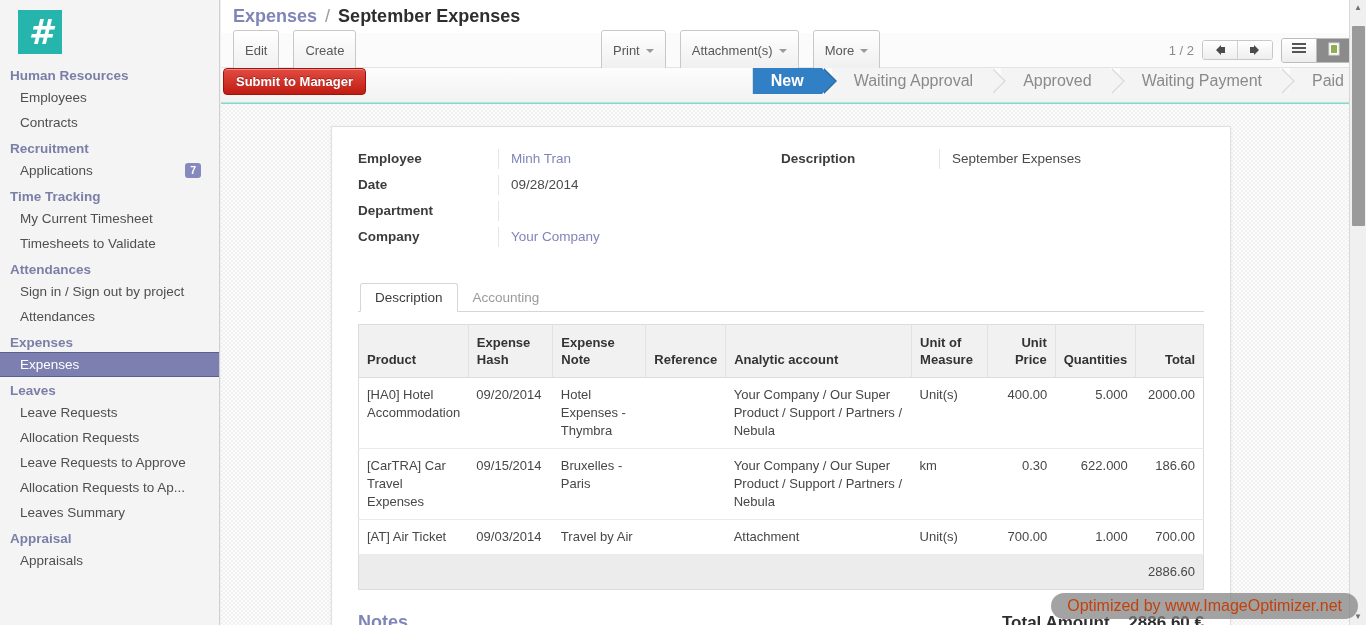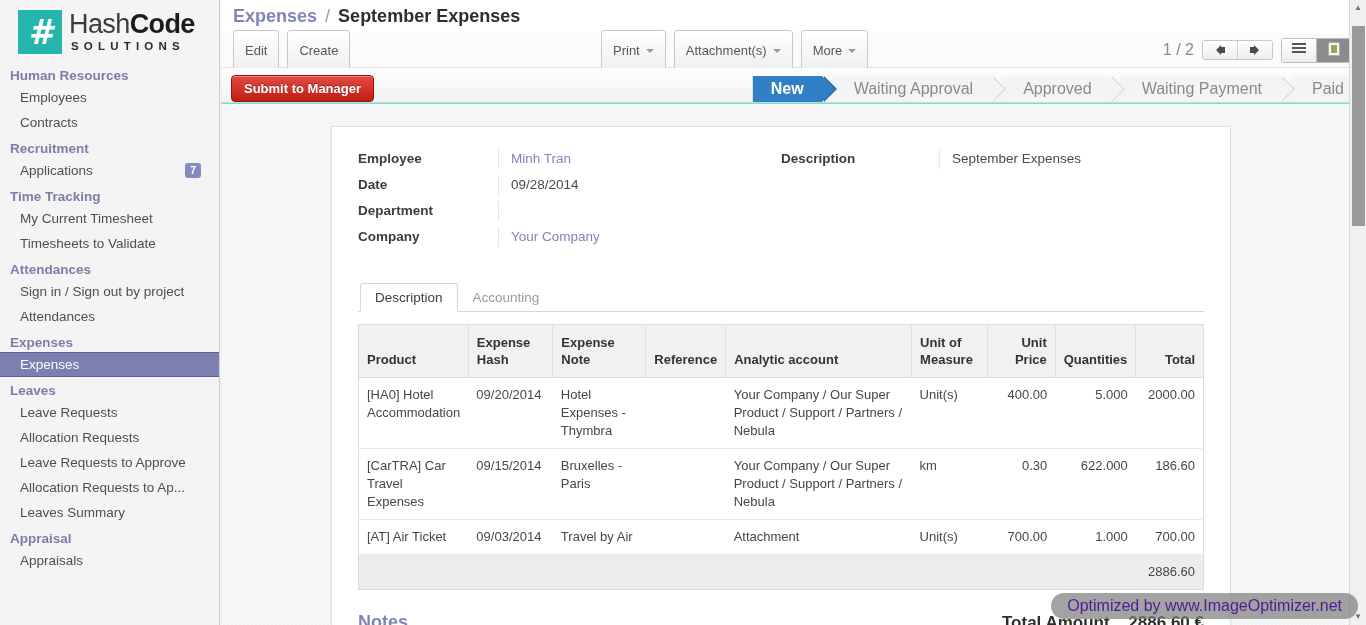--- a/index.html
+++ b/index.html
@@ -85,52 +85,52 @@
     height: 35px; position: relative;
     background: #fbfbfb;
     padding-left: 12px;
     display: flex; align-items: center;
     border-bottom: 1px solid #e3e3e3;
   }
   .btn {
     background: linear-gradient(#ffffff,#efefef);
     border: 1px solid #c8c8c8; border-radius: 3px;
     font-size: 13px; color: #585858;
-    padding: 12px 11px; margin-right: 8px; cursor: pointer;
+    padding: 12px 11px; margin-right: 14px; cursor: pointer;
     line-height: 15px;
   }
   .caret {
     display: inline-block; margin-left: 6px;
     border-left: 4px solid transparent; border-right: 4px solid transparent;
     border-top: 4px solid #9a9a9a; vertical-align: middle;
   }
   #toolbar-center { position: absolute; left: 380px; display: flex; }
   #toolbar-right {
     position: absolute; right: 14px; display: flex; align-items: center; gap: 8px;
   }
-  .pager-count { font-size: 16px; color: #8b8b8b; }
+  .pager-count { font-size: 13px; color: #8b8b8b; }
   .arrow-group { display: flex; border: 1px solid #c8c8c8; border-radius: 3px; overflow: hidden; }
   .arrow-btn {
     background: linear-gradient(#ffffff,#eeeeee);
     padding: 3px 10px; cursor: pointer; line-height: 14px;
   }
   .arrow-btn + .arrow-btn { border-left: 1px solid #d2d2d2; }
   .arrow-btn svg { display:block; }
   .view-group { display: flex; border: 1px solid #bdbdbd; border-radius: 3px; overflow: hidden; }
   .view-btn {
     background: linear-gradient(#ffffff,#ededed);
     padding: 3px 9px; cursor: pointer; line-height: 14px;
   }
   .view-btn.active { background: #8b8b8b; }
   .view-btn + .view-btn { border-left: 1px solid #bdbdbd; }
 
   #statusbar {
     height: 35px; background: linear-gradient(#fdfdfd,#f2f2f2);
     border-bottom: 1px solid #d6d6d6;
-    display: flex; align-items: flex-end; padding-left: 10px;
+    display: flex; align-items: flex-start; padding-left: 2px;
     position: relative;
   }
   .btn-red {
     background: linear-gradient(#e24b42,#c01c12);
     border: 1px solid #9f1109; border-radius: 4px;
     color: #fff; font-weight: 700; font-size: 13px;
     padding: 5px 12px; cursor: pointer;
     text-shadow: 0 -1px 0 rgba(0,0,0,.3);
     box-shadow: inset 0 1px 0 rgba(255,255,255,.35);
   }
@@ -261,39 +261,35 @@
   #scroll-down { bottom: 0; }
   #scroll-thumb {
     position: absolute; left: 2px; top: 26px; width: 13px; height: 200px;
     background: #9a9a9a; border-radius: 1px; cursor: pointer;
   }
 
   
   #watermark {
     position: absolute; right: 8px; bottom: 6px;
     background: rgba(128,128,128,.72);
-    color: #4c1d95; font-size: 16px;
+    color: #c2410c; font-size: 16px;
     padding: 4px 16px; border-radius: 14px;
     white-space: nowrap; pointer-events: none;
     font-family: "Liberation Sans", sans-serif;
   }
 </style>
 </head>
 <body>
 
 <div id="app">
 
   <div id="sidebar">
     <div id="logo-wrap">
       <span class="logo-mark">
         <span class="hash">#</span>
-      </span>
-      <span class="logo-text">
-        <span class="logo-top"><span class="light">Hash</span><b>Code</b></span>
-        <span class="logo-bottom">SOLUTIONS</span>
       </span>
     </div>
     <div id="nav-list">
         <div class="nav-section">Human Resources</div>
         <div class="nav-item">
           <span>Employees</span>
         </div>
         <div class="nav-item">
           <span>Contracts</span>
         </div>

